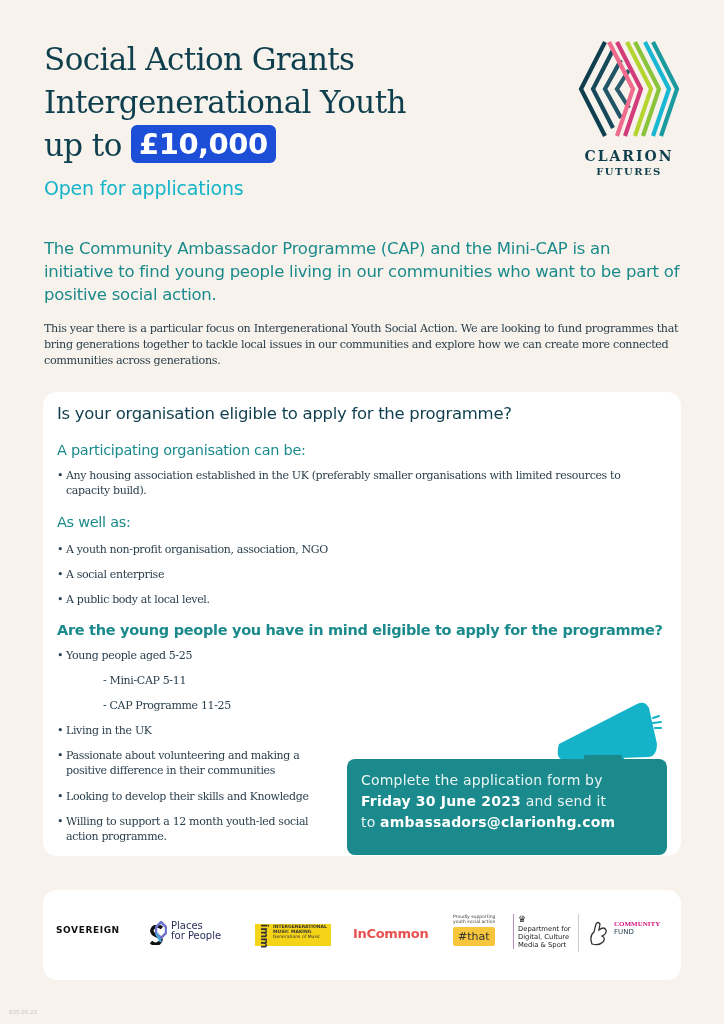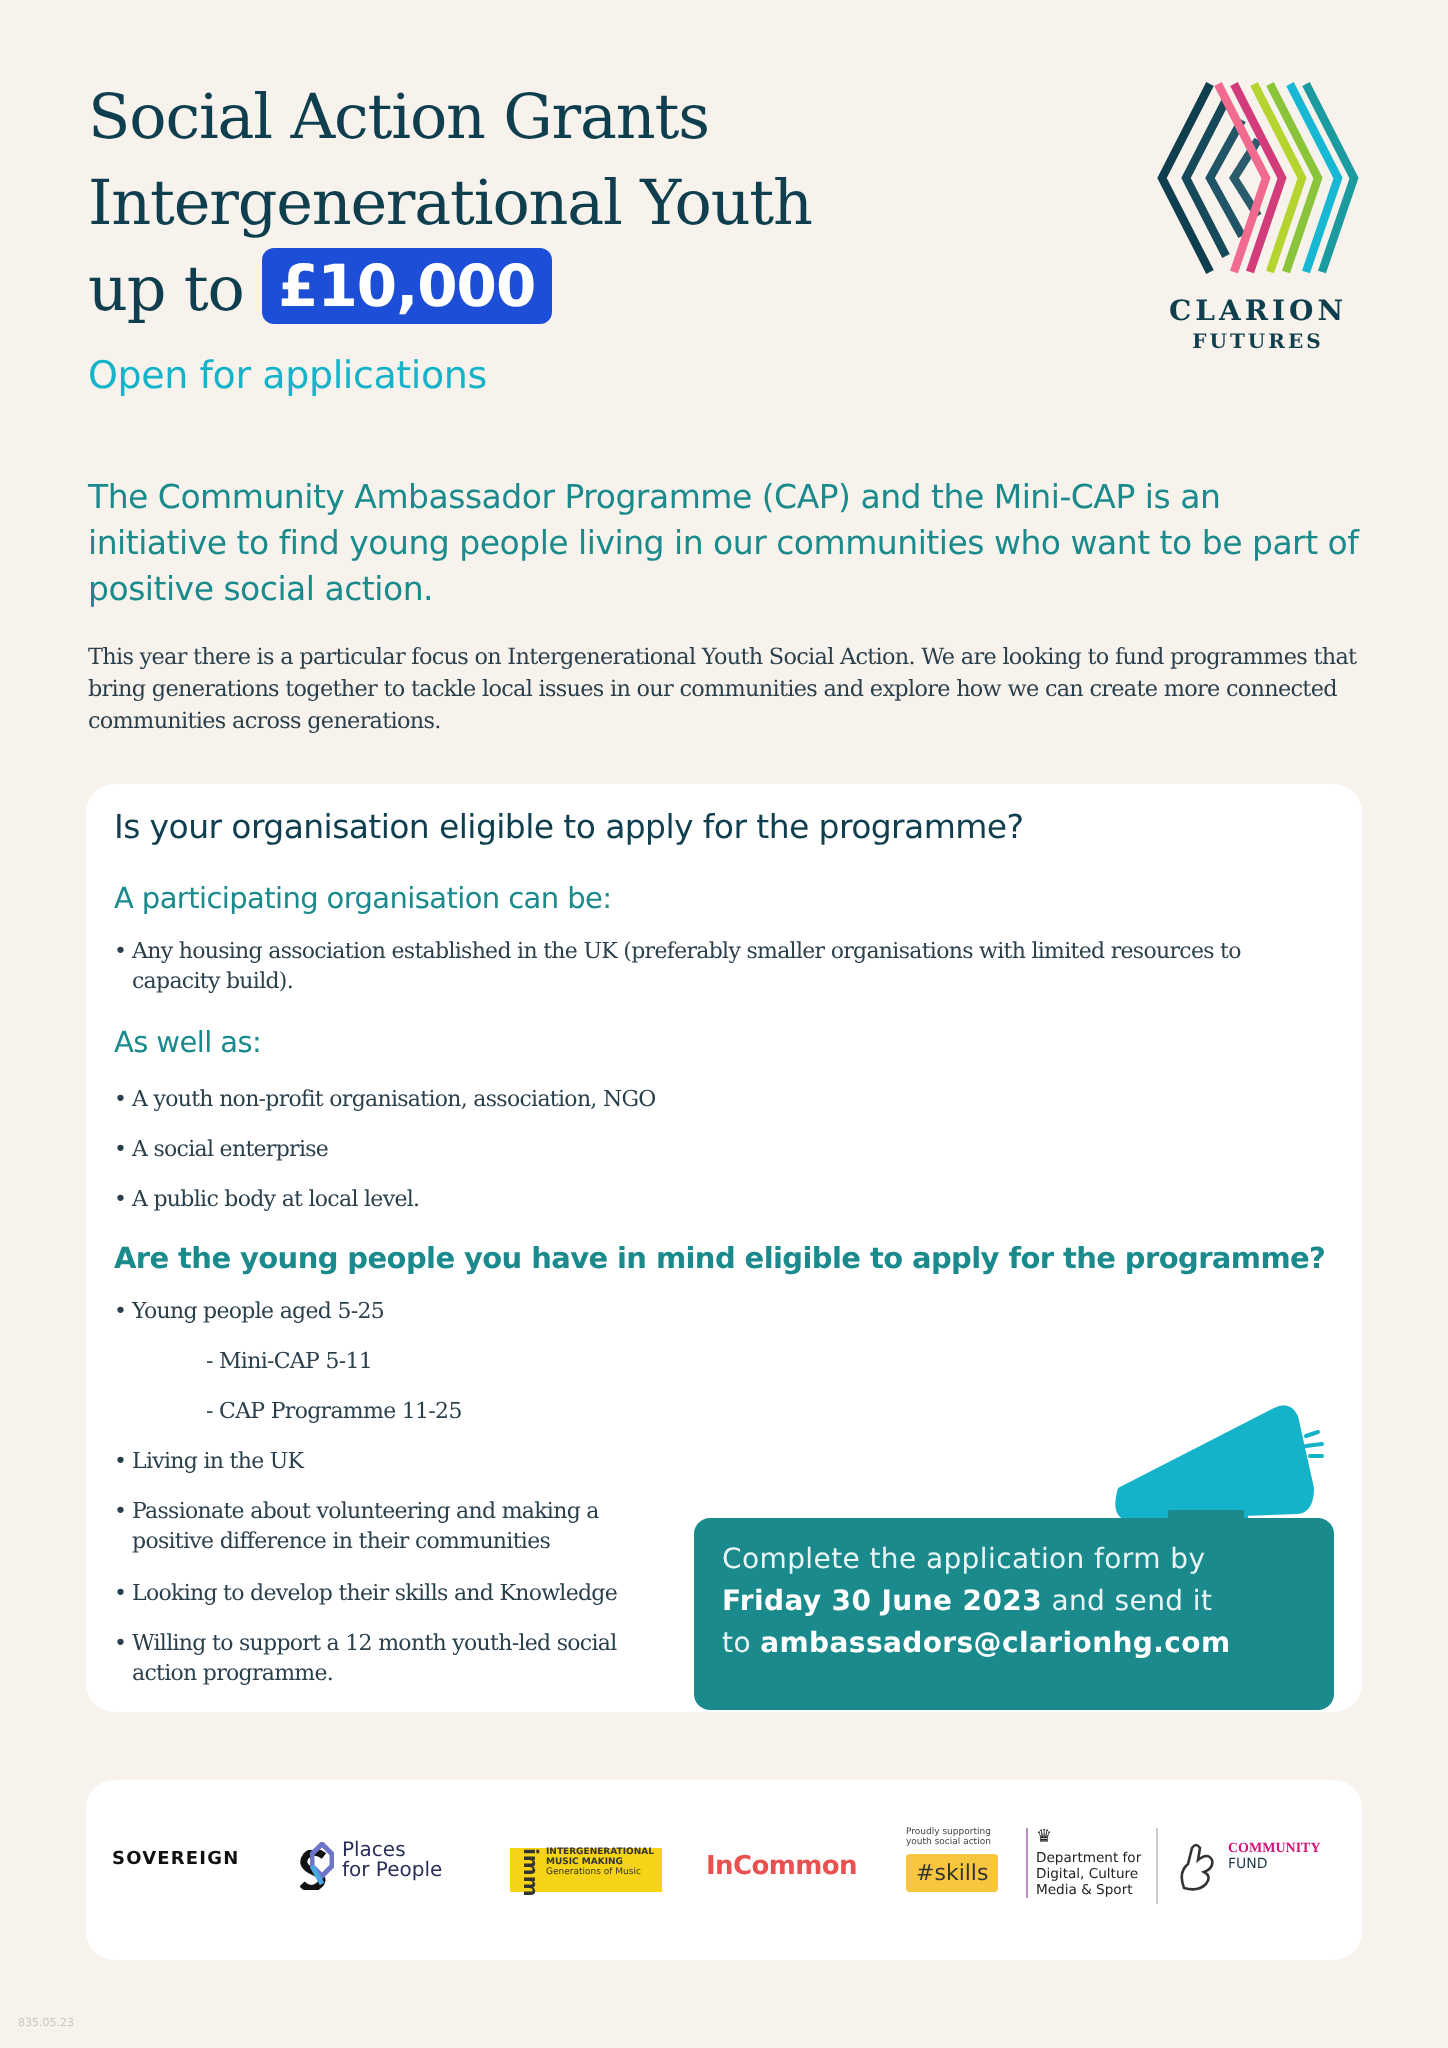--- a/index.html
+++ b/index.html
@@ -207,21 +207,21 @@
     <div>
         <div>INTERGENERATIONAL</div>
         <div>MUSIC MAKING</div>
         <div style="font-weight:normal;">Generations of Music</div>
       </div>
   </div>
   <div class="flogo inc">InCommon</div>
   <div class="flogo iwill">
     <div class="t">Proudly supporting</div>
     <div class="t">youth social action</div>
-    <div class="badge">#skills</div>
+    <div class="badge">#that</div>
   </div>
   <div class="flogo dcms">
     <span style="font-size:9px;line-height:11px;">♛</span>
     <div>Department for</div>
     <div>Digital, Culture</div>
     <div>Media &amp; Sport</div>
   </div>
   <div class="divider"></div>
   <div class="flogo cfund">
     <svg width="22" height="26" viewBox="0 0 22 26">

